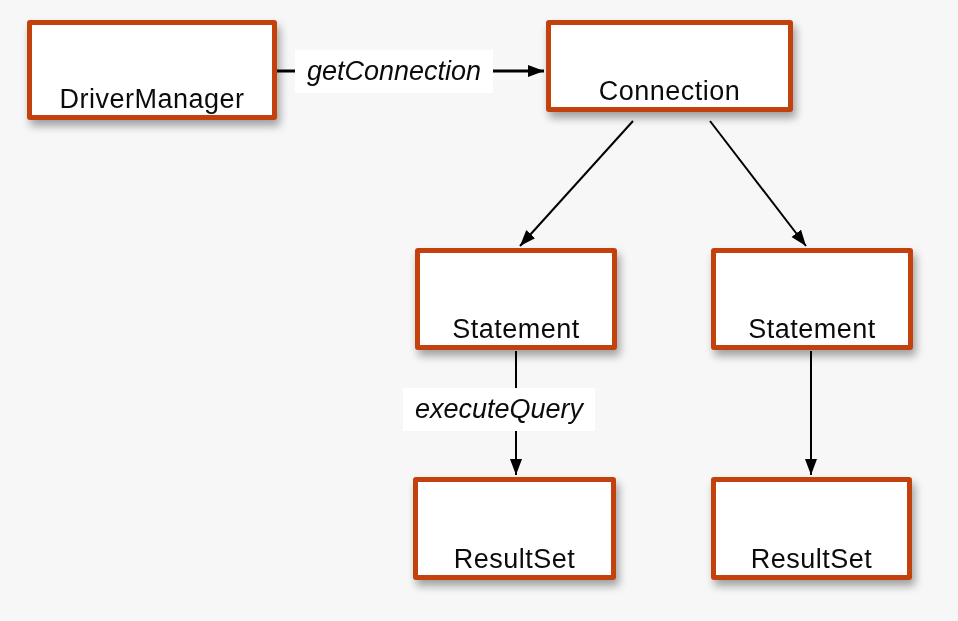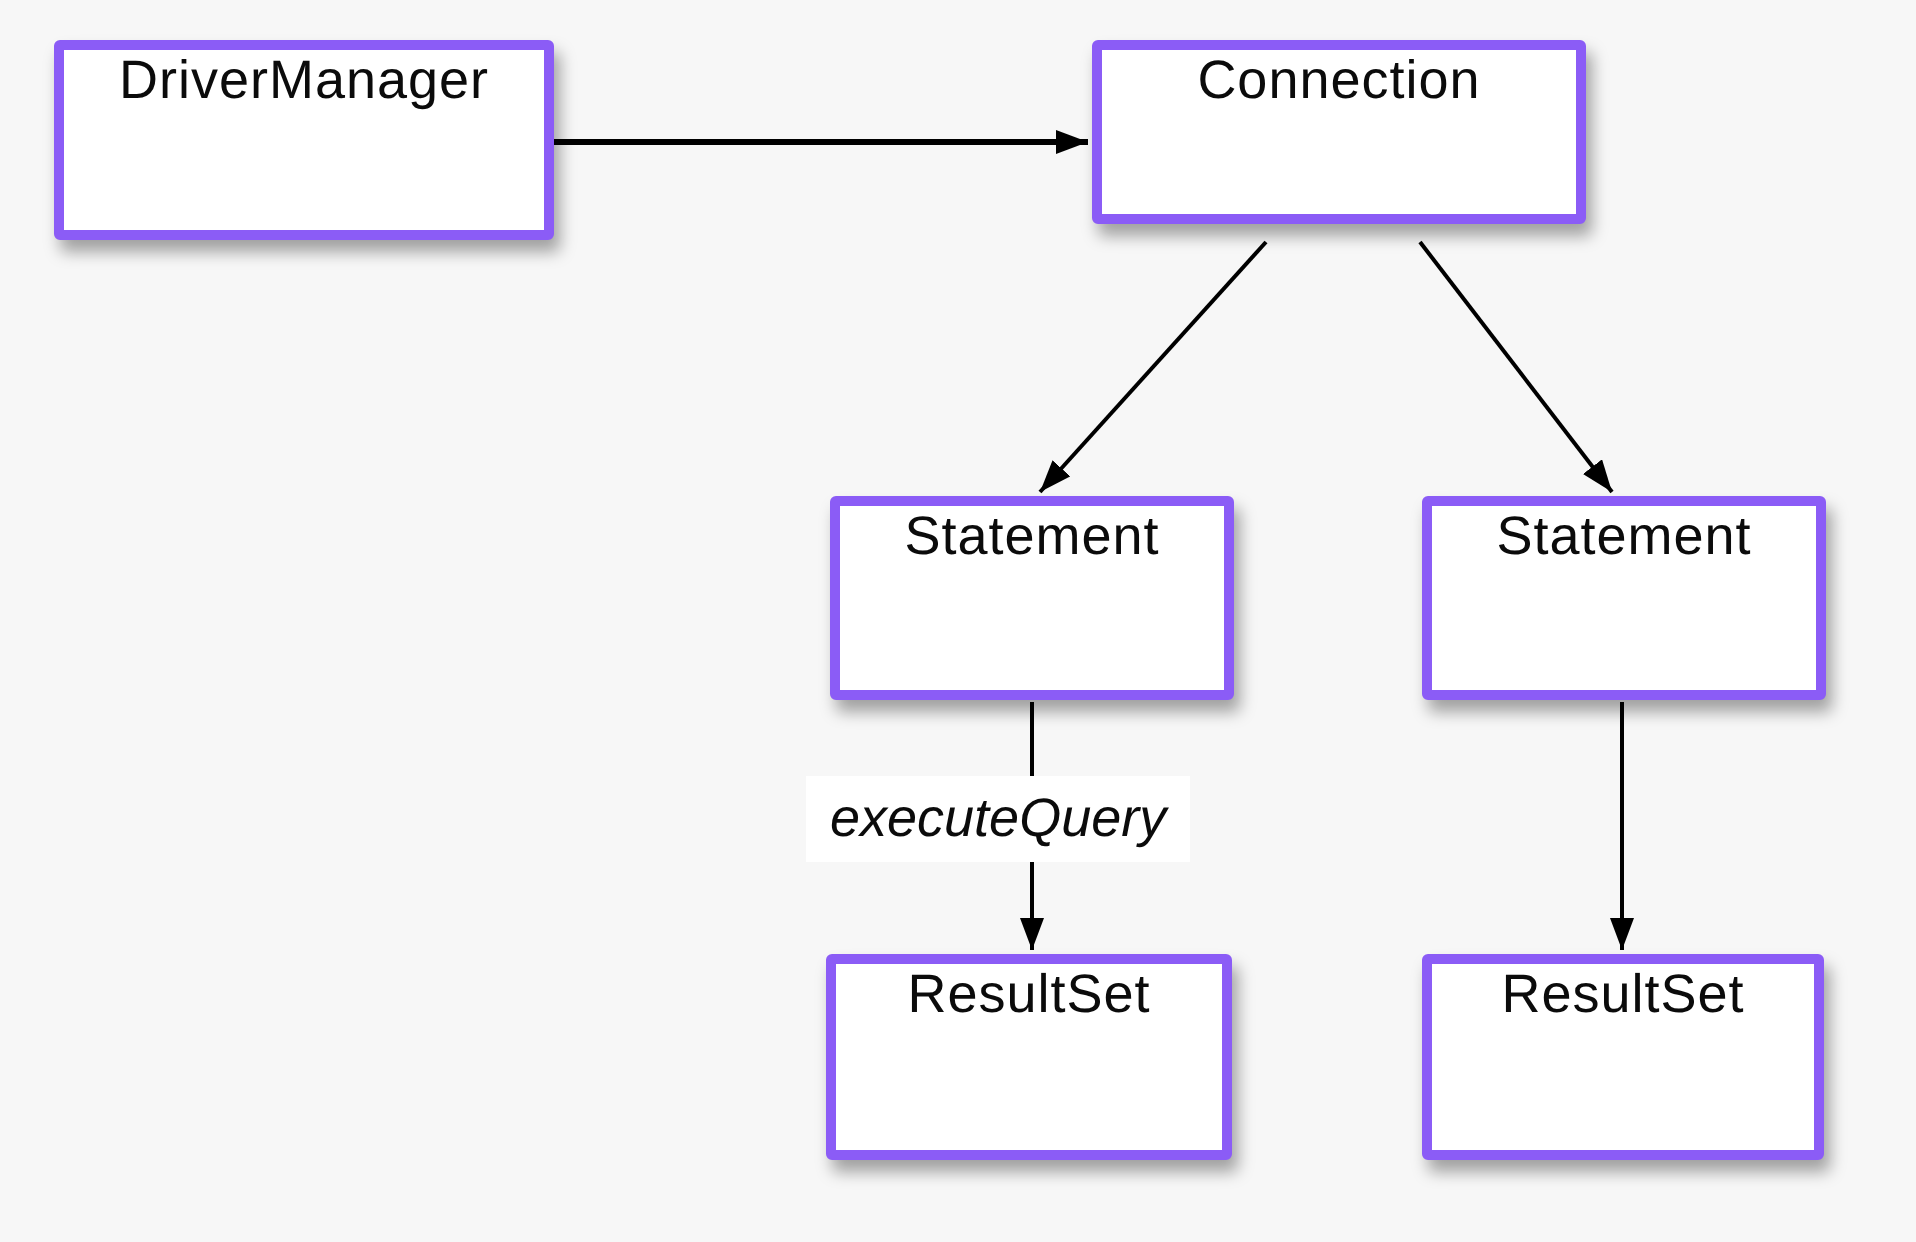--- a/index.html
+++ b/index.html
@@ -20,25 +20,25 @@
   svg.edges {
     position: absolute;
     left: 0;
     top: 0;
     z-index: 1;
   }
   .node {
     position: absolute;
     box-sizing: border-box;
     background: #ffffff;
-    border: 5px solid #8b5cf6;
+    border: 5px solid #c2410c;
     border-radius: 3px;
     box-shadow: 3px 6px 8px rgba(0,0,0,0.35);
     display: flex;
-    align-items: flex-start;
+    align-items: flex-end;
     justify-content: center;
     font-size: 27px;
     color: #0b0b0b;
     letter-spacing: 0.5px;
     z-index: 2;
   }
   .edge-label {
     position: absolute;
     background: #ffffff;
     font-style: italic;
@@ -94,17 +94,18 @@
   </div>
 
   <div class="node" id="n-resultset-l">
     <span>ResultSet</span>
   </div>
 
   <div class="node" id="n-resultset-r">
     <span>ResultSet</span>
   </div>
 
+  <div class="edge-label" id="lbl-getconnection">getConnection</div>
 
 
   <div class="edge-label" id="lbl-executequery">executeQuery</div>
 
 </div>
 
 </body></html>

